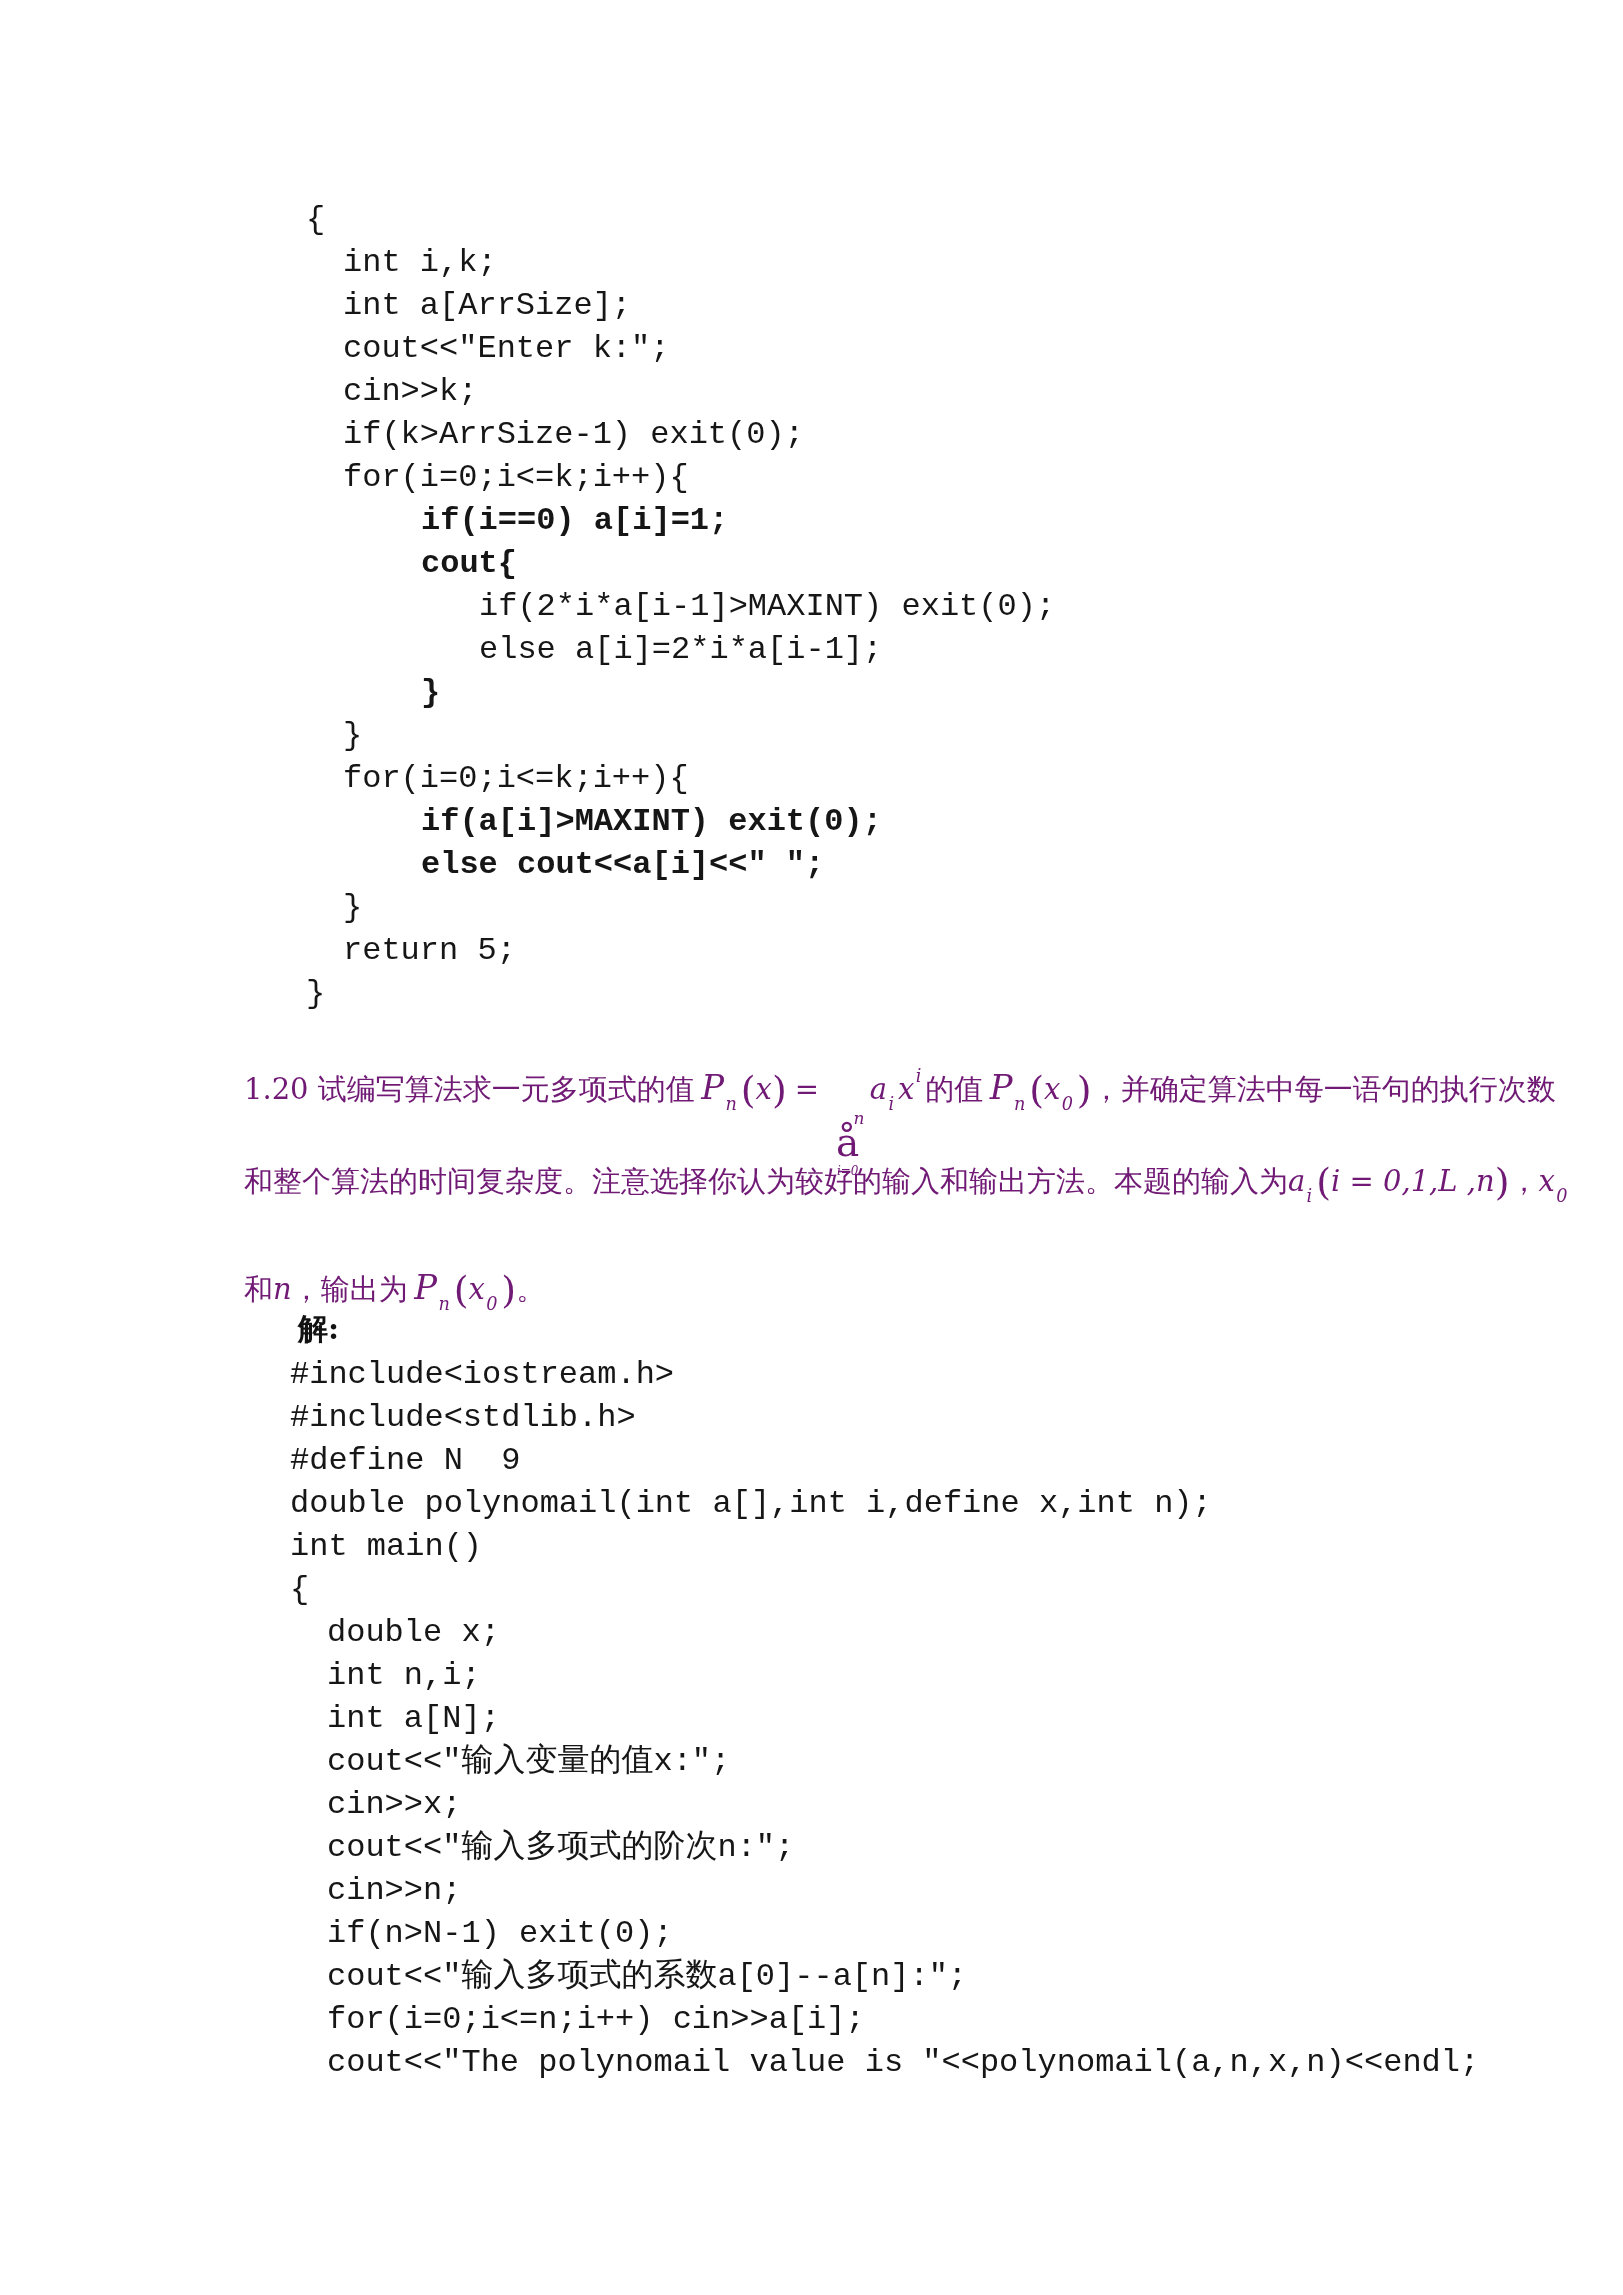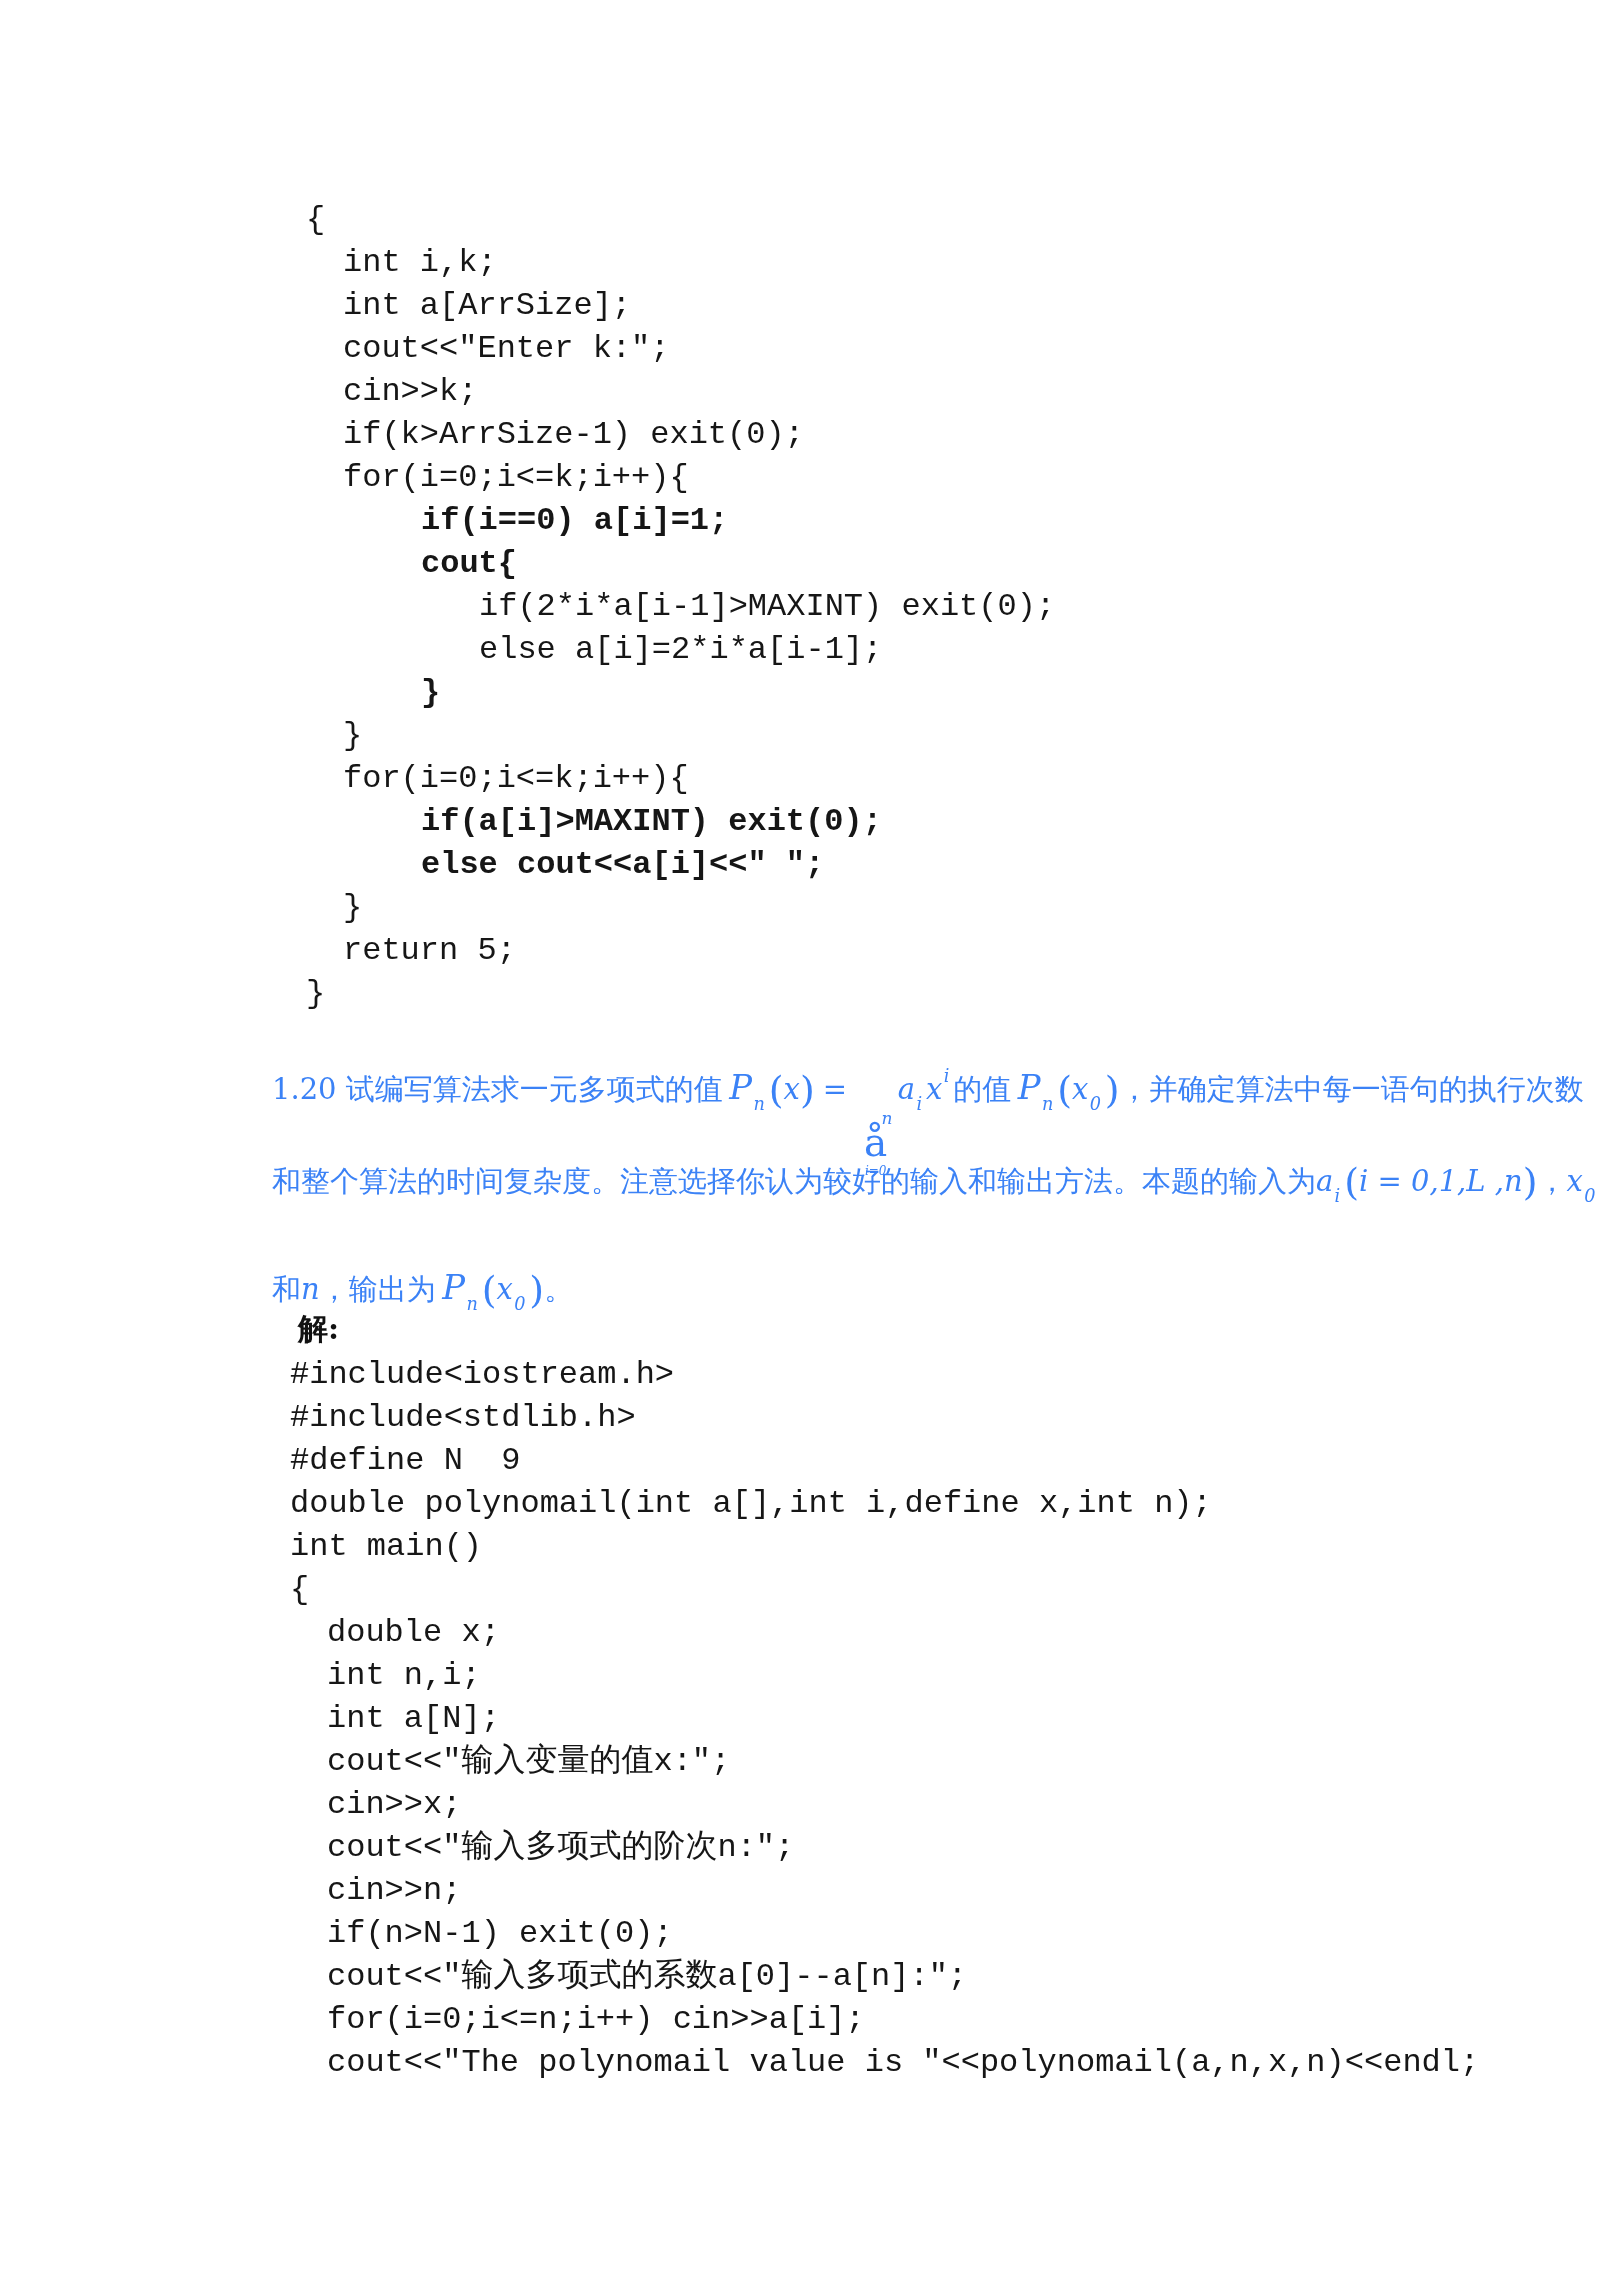--- a/index.html
+++ b/index.html
@@ -24,23 +24,22 @@
   .ind2{margin-left:115px;font-weight:bold;}
   .ind3{margin-left:173px;}
   #code1{left:306px;top:198px;}
   #code2{left:290px;top:1353px;font-family:Liberation Mono, monospace;}
   
   .para{
     position:absolute;
     left:244px;
     font-family:"DejaVu Serif",serif;
     font-size:29px;
-    color:#3b82f6;
+    color:#701a75;
     white-space:nowrap;
-    margin-left:28px;
   }
   #problem-line1{top:1019px;height:115px;line-height:115px;}
   #problem-line2{top:1158px;height:47px;line-height:47px;}
   #problem-line3{top:1258px;height:59px;line-height:59px;}
   .cn{font-family:"DejaVu Serif",serif;}
   .mit{font-family:"DejaVu Serif",serif;font-style:italic;}
   .mP{font-size:34px;margin-left:6.5px;}
   .msub{font-family:"DejaVu Serif",serif;font-style:italic;font-size:17.7px;vertical-align:-10.5px;margin:0 3.9px 0 1.3px;}
   .msup{font-family:"DejaVu Serif",serif;font-style:italic;font-size:17.7px;vertical-align:17px;margin:0 3.9px 0 1.3px;}
   .paren{font-family:"DejaVu Serif",serif;font-size:38px;font-weight:300;vertical-align:-3.9px;}

